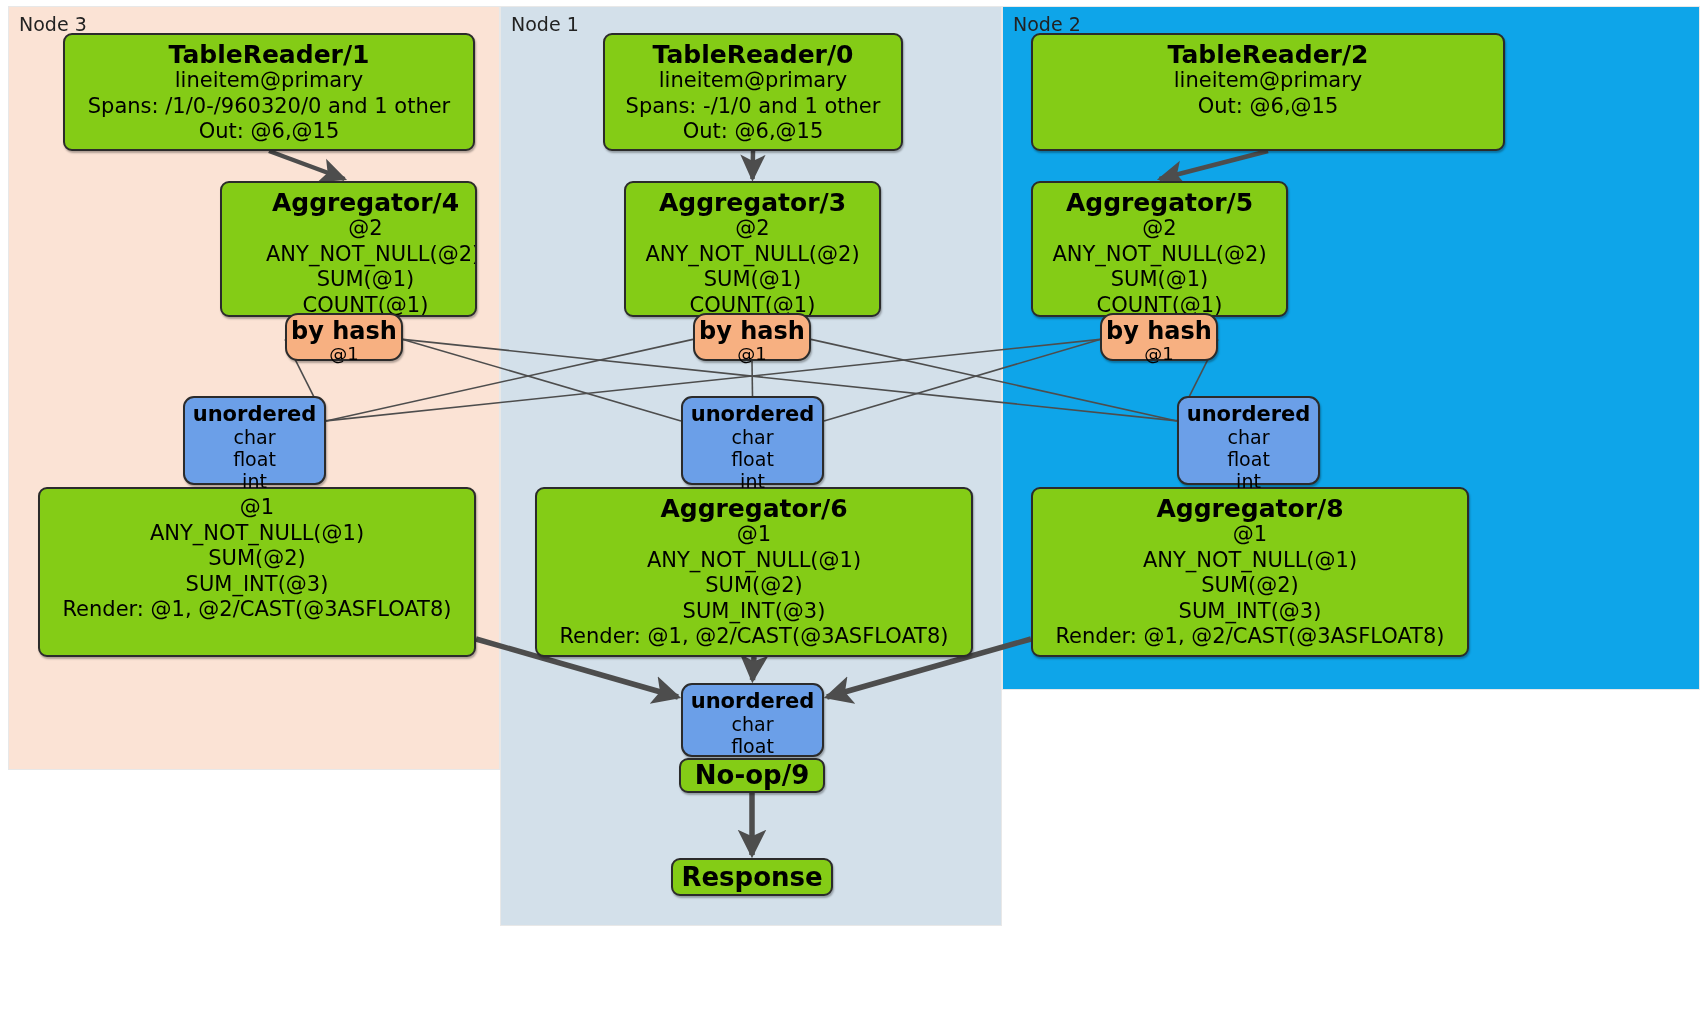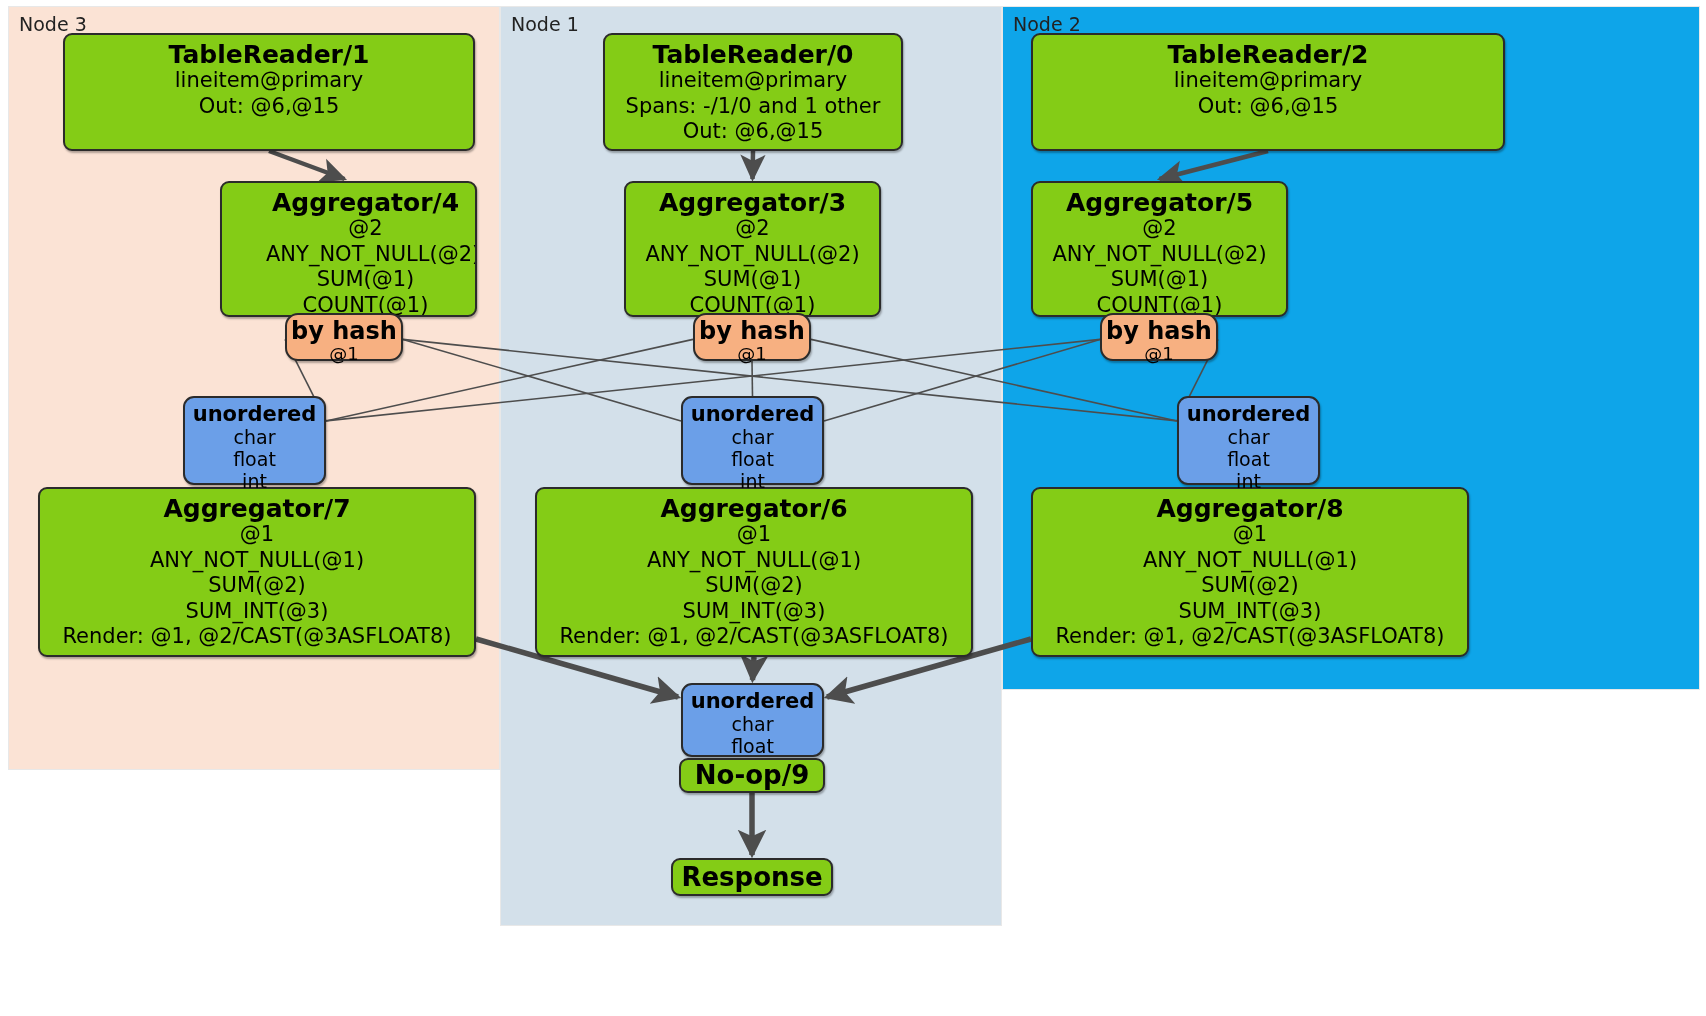--- a/index.html
+++ b/index.html
@@ -143,20 +143,21 @@
         <path d="M476,639 L678,697" stroke-width="5.5" fill="none" stroke-linecap="butt" marker-end="url(#arrow-thick)"></path>
         <path d="M754,657 L752.5,680" stroke-width="5.5" fill="none" stroke-linecap="butt" marker-end="url(#arrow-thick)"></path>
         <path d="M1031,639 L827,697" stroke-width="5.5" fill="none" stroke-linecap="butt" marker-end="url(#arrow-thick)"></path>
         <path d="M752,793 L752,855" stroke-width="5.5" fill="none" stroke-linecap="butt" marker-end="url(#arrow-thick)"></path>
       </g>
   </svg>
 
   <div class="proc" id="box-tr1" style="left: 63px; top: 33px; width: 412px; height: 118px;">
     <div class="title">TableReader/1</div>
     <div class="line">lineitem@primary</div>
+    <div class="line">Spans: /1/0-/960320/0 and 1 other</div>
     <div class="line">Out: @6,@15</div>
   </div>
 
   <div class="proc" id="box-tr0" style="left: 603px; top: 33px; width: 300px; height: 118px;">
     <div class="title">TableReader/0</div>
     <div class="line">lineitem@primary</div>
     <div class="line">Spans: -/1/0 and 1 other</div>
     <div class="line">Out: @6,@15</div>
   </div>
 
@@ -184,21 +185,20 @@
 
   <div class="proc" id="box-agg5" style="left: 1031px; top: 181px; width: 257px; height: 136px;">
     <div class="title">Aggregator/5</div>
     <div class="line">@2</div>
     <div class="line">ANY_NOT_NULL(@2)</div>
     <div class="line">SUM(@1)</div>
     <div class="line">COUNT(@1)</div>
   </div>
 
   <div class="proc" id="box-agg7" style="left: 38px; top: 487px; width: 438px; height: 170px;">
-    <div class="title">Aggregator/7</div>
     <div class="line">@1</div>
     <div class="line">ANY_NOT_NULL(@1)</div>
     <div class="line">SUM(@2)</div>
     <div class="line">SUM_INT(@3)</div>
     <div class="line">Render: @1, @2/CAST(@3ASFLOAT8)</div>
   </div>
 
   <div class="proc" id="box-agg6" style="left: 535px; top: 487px; width: 438px; height: 170px;">
     <div class="title">Aggregator/6</div>
     <div class="line">@1</div>

